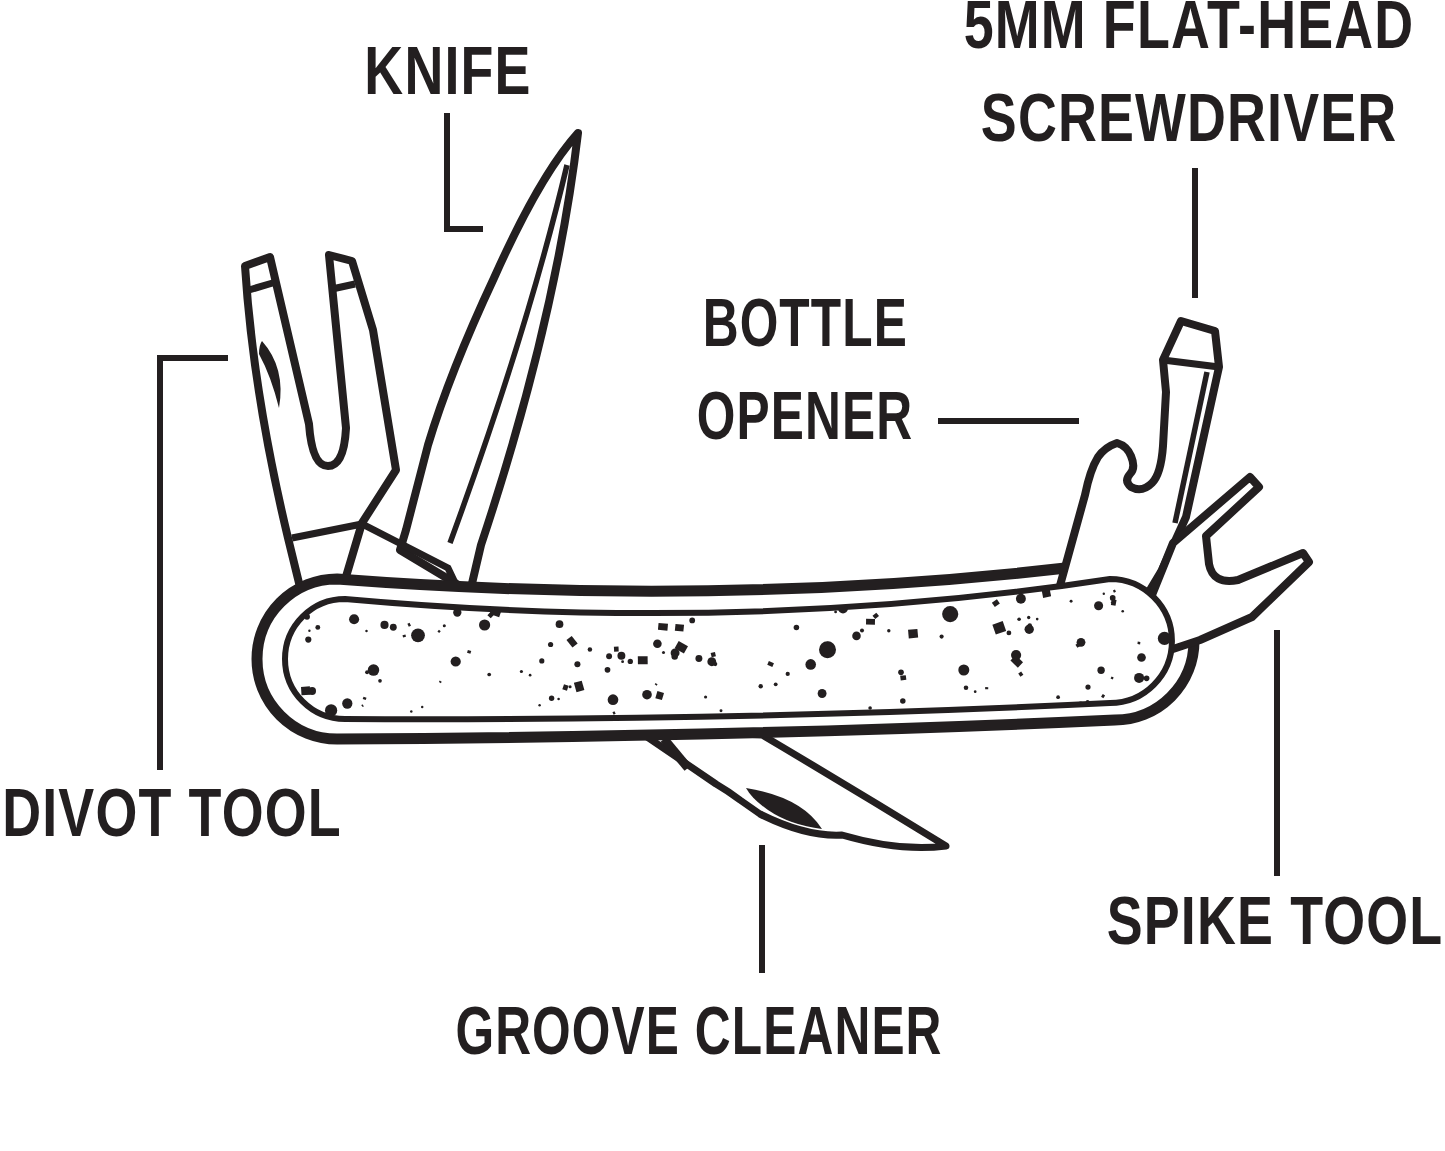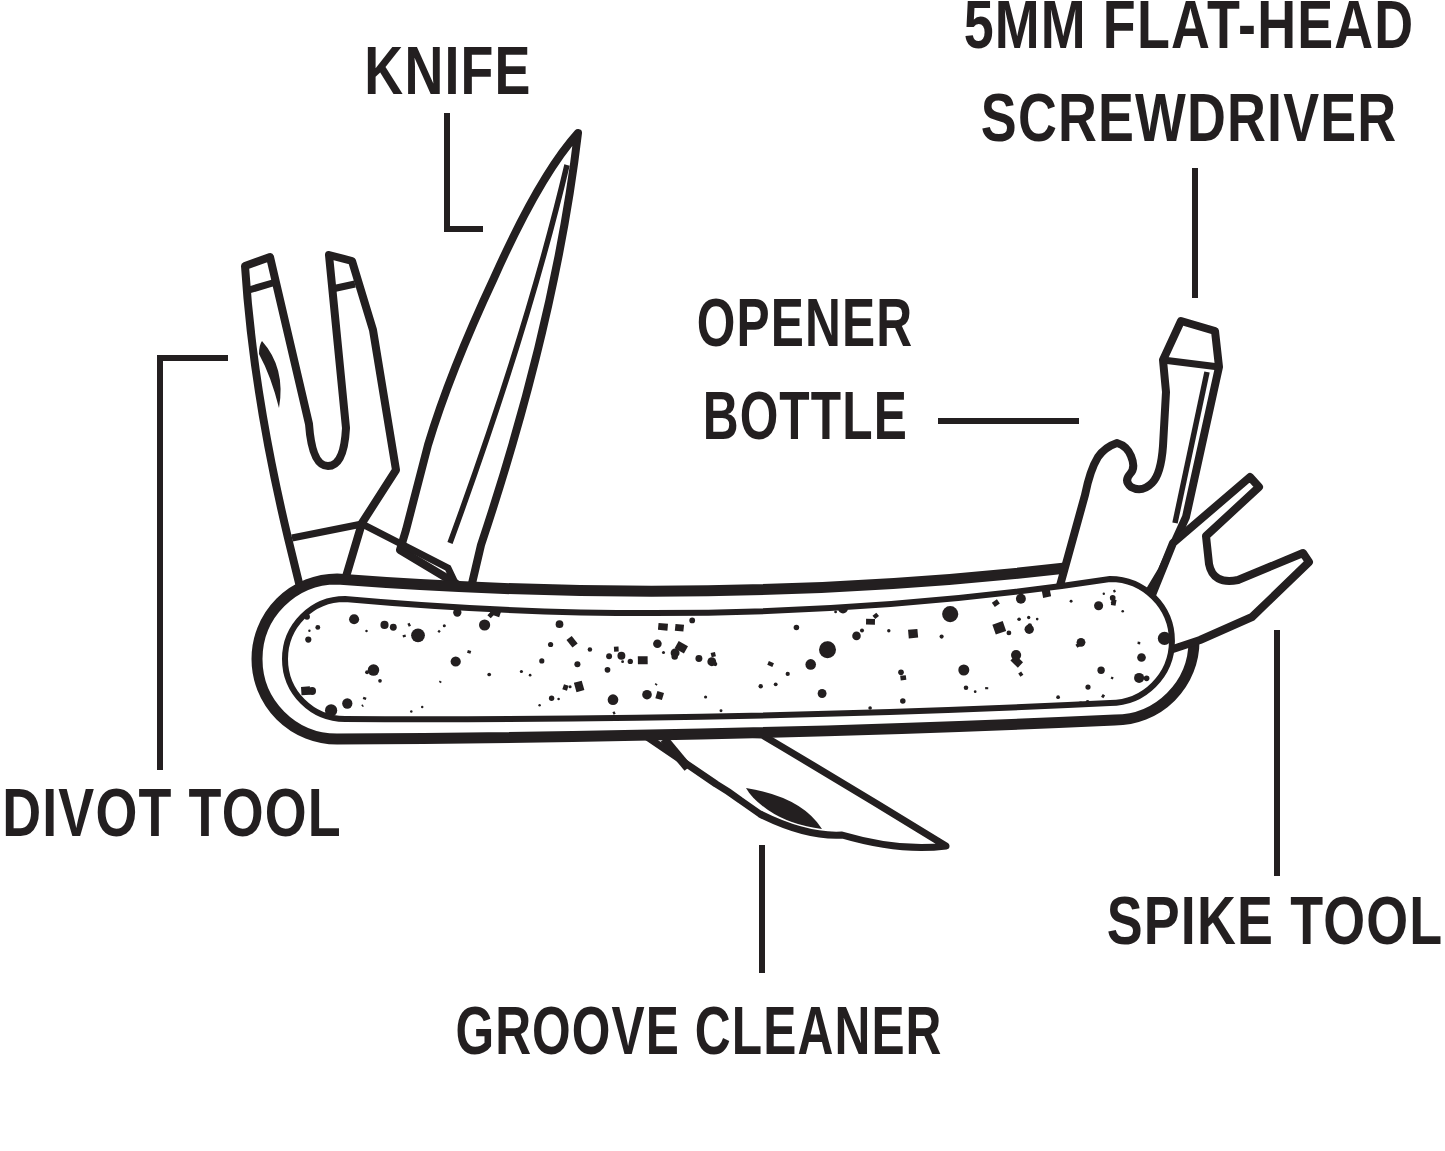--- a/index.html
+++ b/index.html
@@ -261,22 +261,22 @@
   <div class="label" style="left:448px;top:24px">
     <div><span class="cond">KNIFE</span></div>
   </div>
 
   <div class="label" style="left:1189px;top:-22px">
     <div><span class="cond">5MM FLAT-HEAD</span></div>
     <div><span class="cond">SCREWDRIVER</span></div>
   </div>
 
   <div class="label tight" style="left:805px;top:276px">
+    <div><span class="cond">BOTTLE</span></div>
     <div><span class="cond">OPENER</span></div>
-    <div><span class="cond">BOTTLE</span></div>
   </div>
 
   <div class="label" style="left:172px;top:766px">
     <div><span class="cond">DIVOT TOOL</span></div>
   </div>
 
   <div class="label tight" style="left:699px;top:984px">
     <div><span class="cond">GROOVE CLEANER</span></div>
   </div>
 

